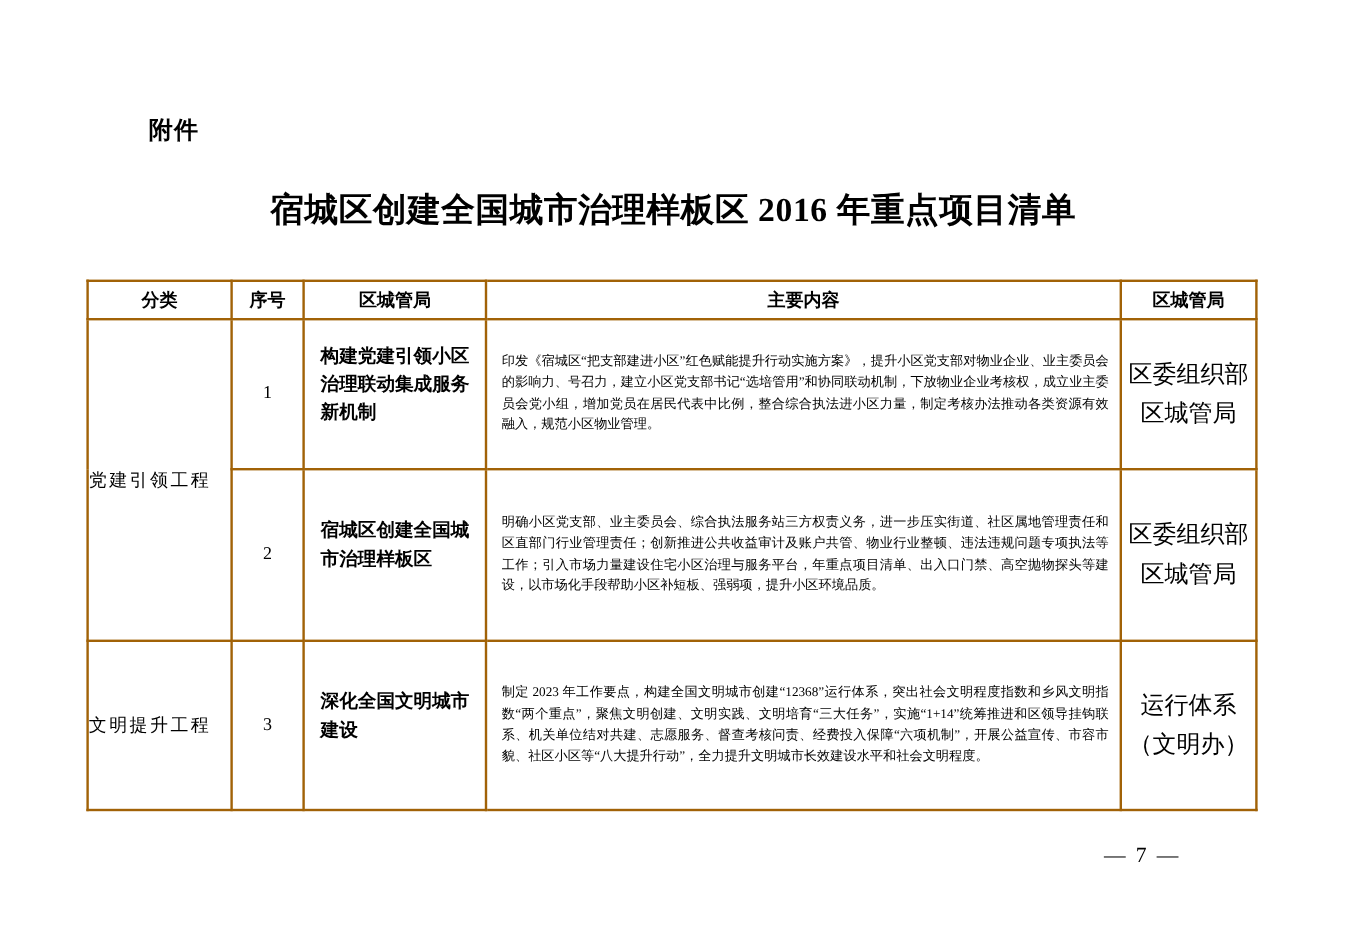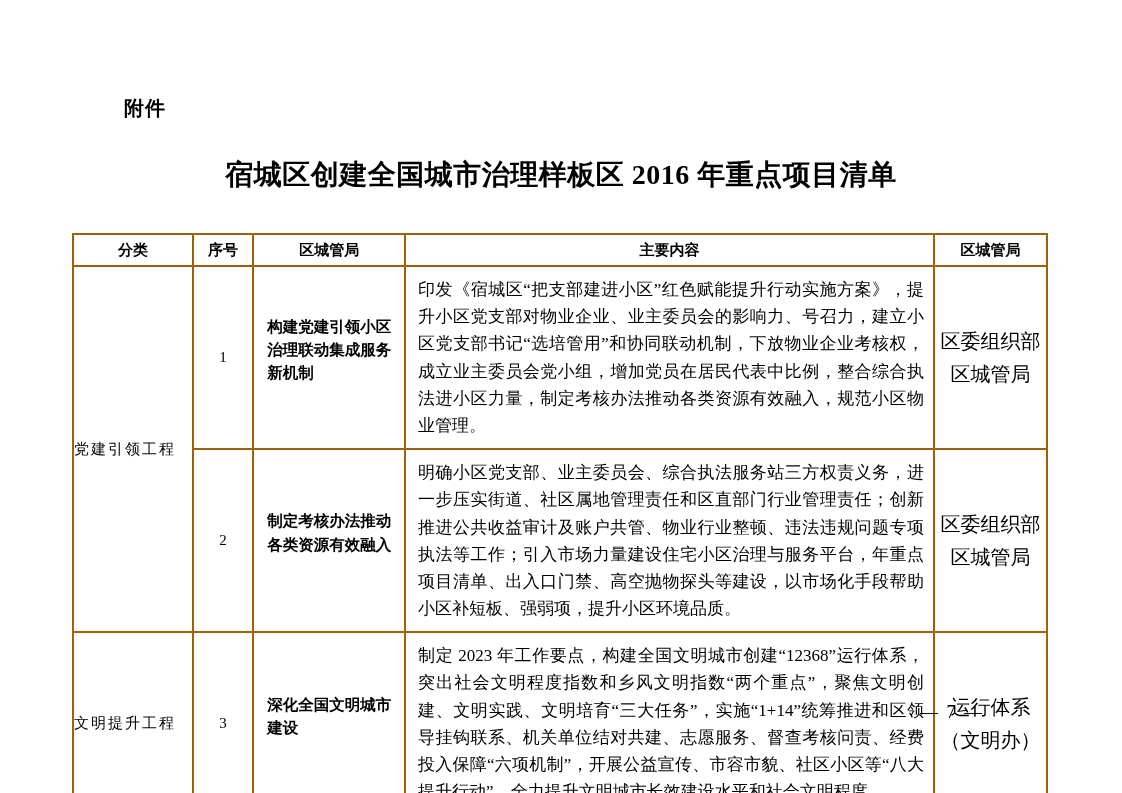--- a/index.html
+++ b/index.html
@@ -76,21 +76,21 @@
   }
   td.cell-project-name {
     font-family: "Liberation Sans", sans-serif;
     font-weight: bold;
     font-size: 15.5px;
     line-height: 1.5;
     padding: 8px 8px 24px 13px;
     text-align: left;
   }
   td.cell-main-content {
-    font-size: 17px;
+    font-size: 11px;
     line-height: 1.6;
     padding: 9px 9px 9px 12px;
     text-align: justify;
     text-justify: inter-character;
   }
   td.cell-unit {
     text-align: center;
     font-size: 20px;
     line-height: 1.65;
   }
@@ -135,21 +135,21 @@
         <td class="cell-number">1</td>
         <td class="cell-project-name">构建党建引领小区治理联动集成服务新机制</td>
         <td class="cell-main-content">印发《宿城区“把支部建进小区”红色赋能提升行动实施方案》，提升小区党支部对物业企业、业主委员会的影响力、号召力，建立小区党支部书记“选培管用”和协同联动机制，下放物业企业考核权，成立业主委员会党小组，增加党员在居民代表中比例，整合综合执法进小区力量，制定考核办法推动各类资源有效融入，规范小区物业管理。</td>
         <td class="cell-unit">
           <div>区委组织部</div>
           <div>区城管局</div>
         </td>
       </tr>
       <tr class="row-2">
         <td class="cell-number">2</td>
-        <td class="cell-project-name">制定考核办法推动各类资源有效融入</td>
+        <td class="cell-project-name">宿城区创建全国城市治理样板区</td>
         <td class="cell-main-content">明确小区党支部、业主委员会、综合执法服务站三方权责义务，进一步压实街道、社区属地管理责任和区直部门行业管理责任；创新推进公共收益审计及账户共管、物业行业整顿、违法违规问题专项执法等工作；引入市场力量建设住宅小区治理与服务平台，年重点项目清单、出入口门禁、高空抛物探头等建设，以市场化手段帮助小区补短板、强弱项，提升小区环境品质。</td>
         <td class="cell-unit">
           <div>区委组织部</div>
           <div>区城管局</div>
         </td>
       </tr>
       <tr class="row-3">
         <td class="cell-category">文明提升工程</td>
         <td class="cell-number">3</td>
         <td class="cell-project-name">深化全国文明城市建设</td>

